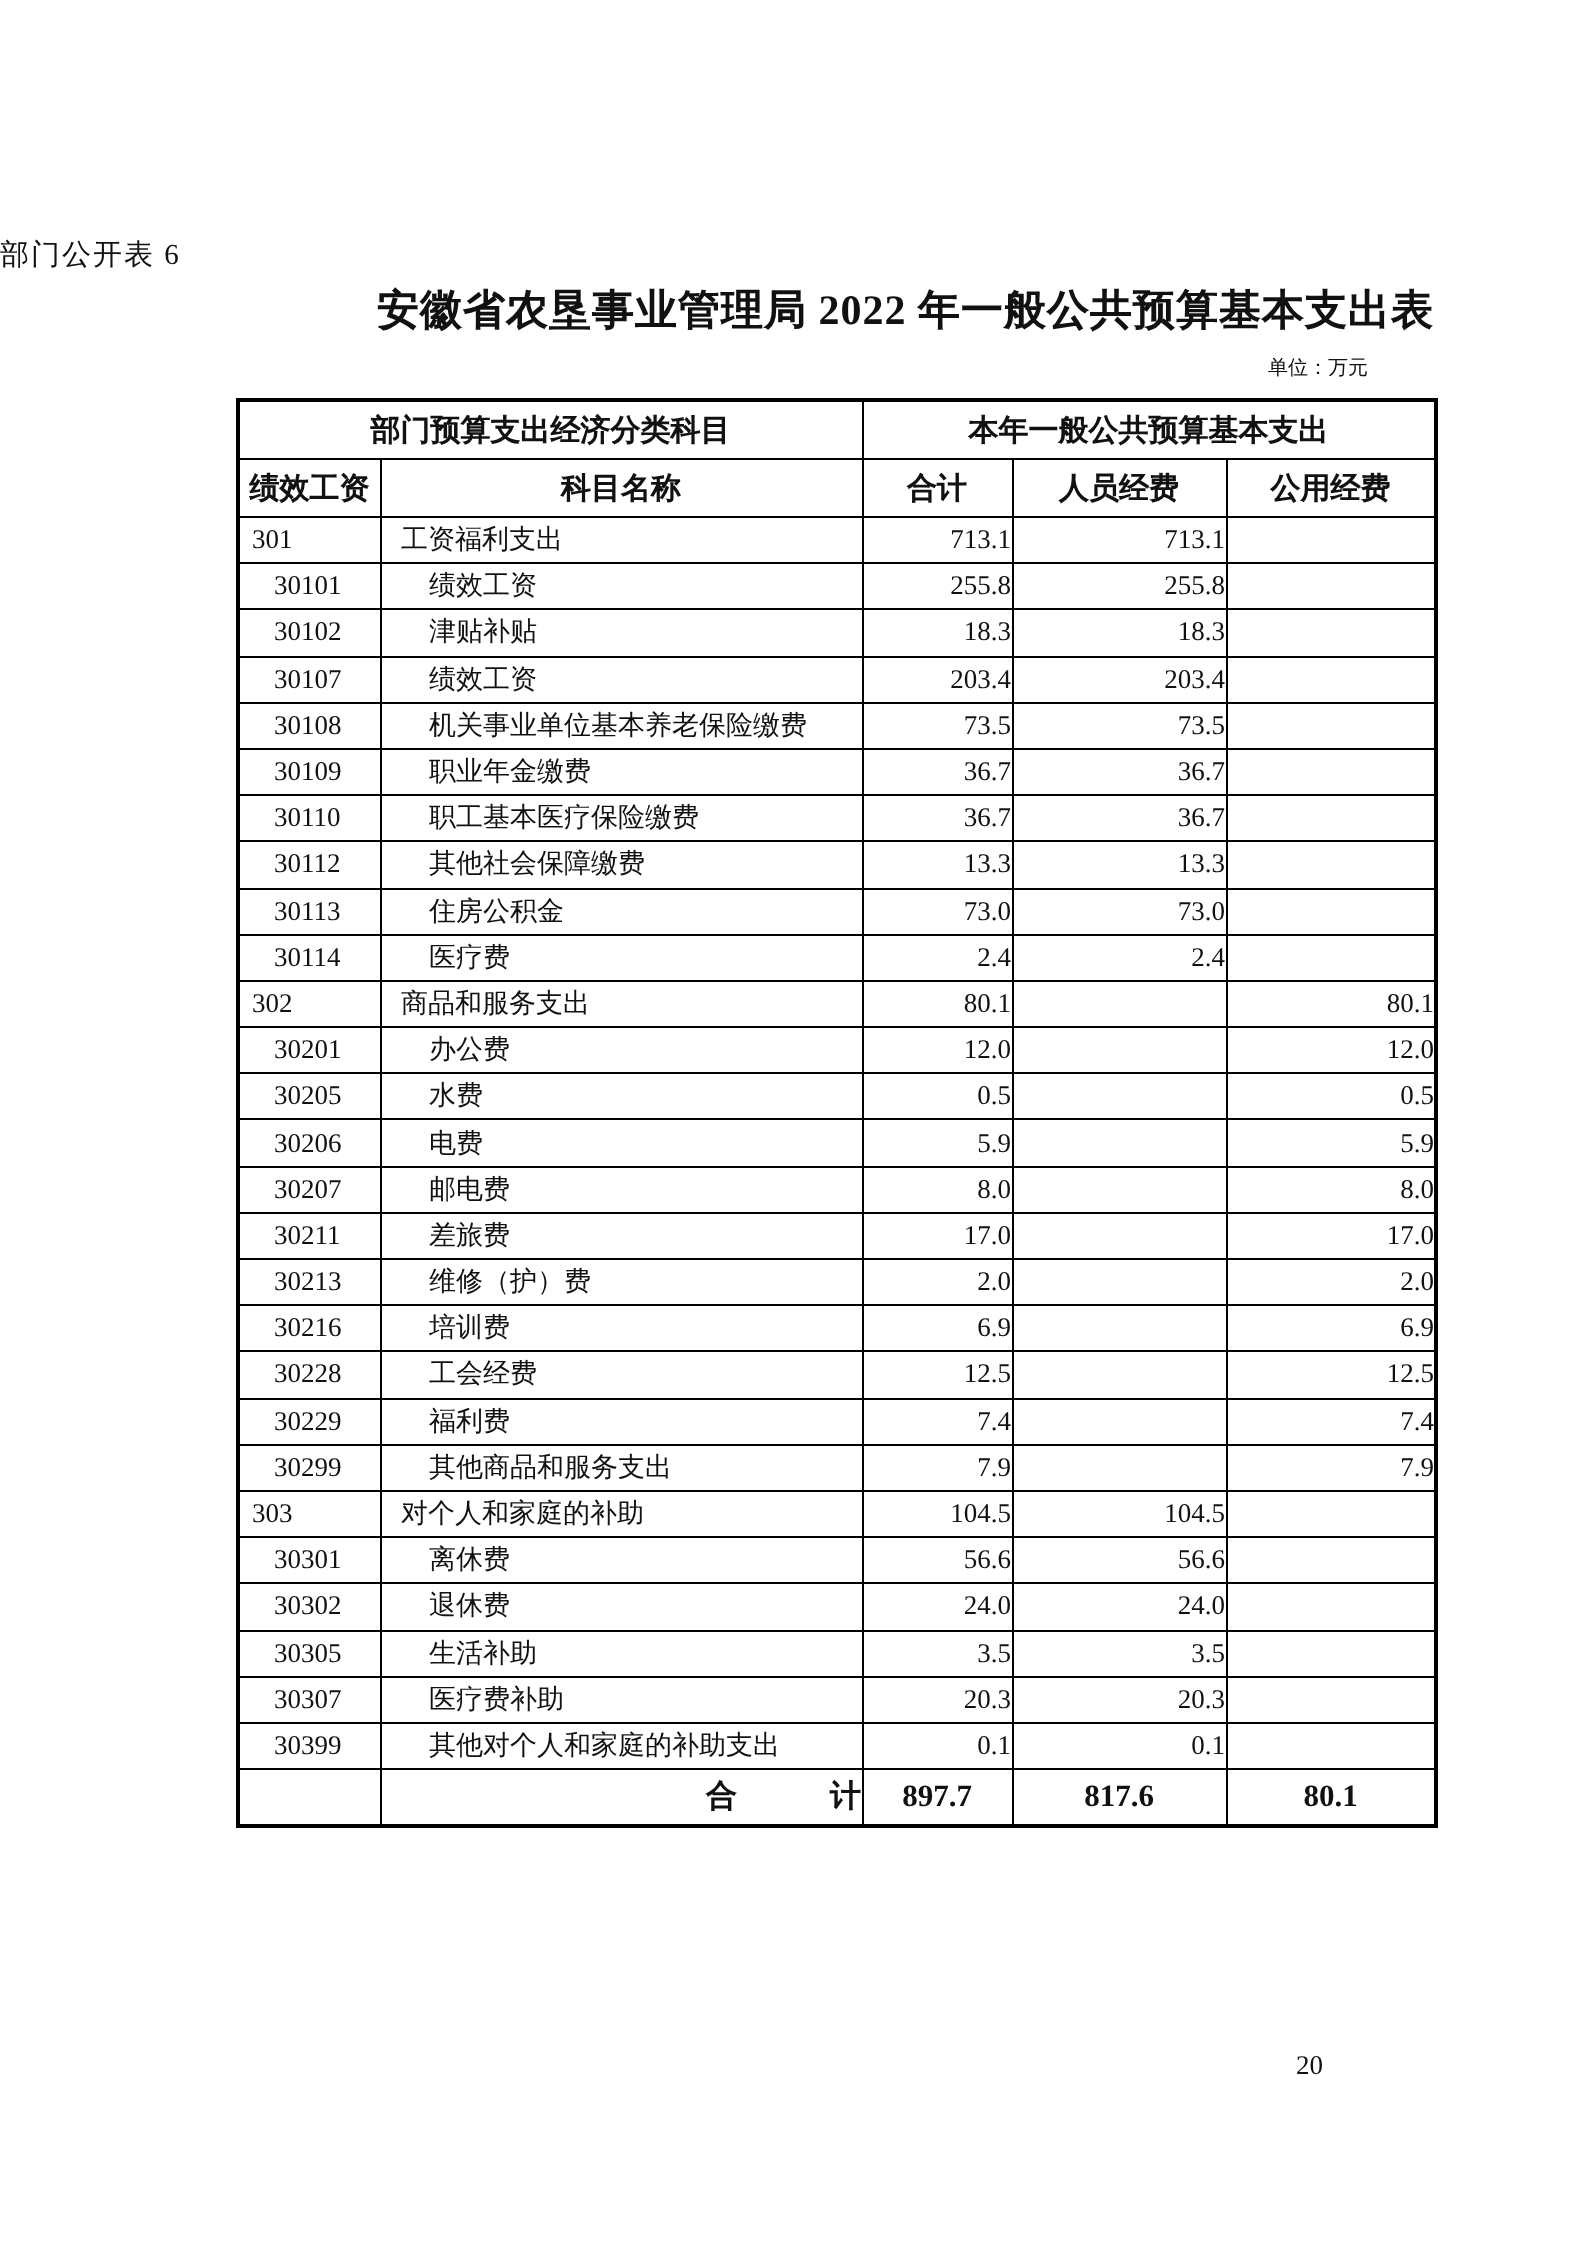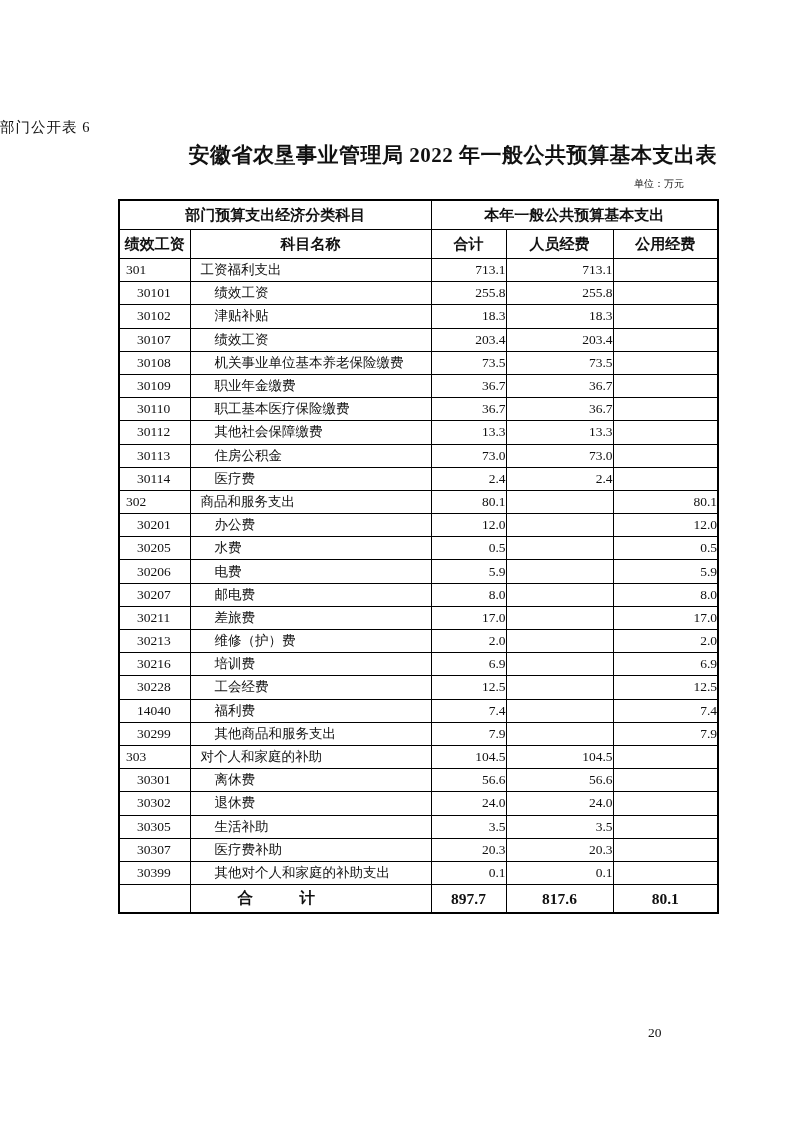--- a/index.html
+++ b/index.html
@@ -75,21 +75,21 @@
   }
   td.cell-code.lvl1 { padding-left: 6px; }
   td.cell-code.lvl2 { padding-left: 17px; margin-top: 16px; }
   td.cell-name.lvl1 { padding-left: 10px; }
   td.cell-name.lvl2 { padding-left: 24px; }
   table.budget tfoot td {
     font-weight: bold;
     font-size: 15.5px;
     height: 27px;
   }
-  tfoot td.total-label { text-align: left; padding-left: 47px; }
+  tfoot td.total-label { text-align: right; }
   tfoot td.total-num { text-align: center; }
   .page-number {
     position: absolute;
     top: 1025px;
     left: 648px;
     width: 40px;
     text-align: left;
     font-size: 13.5px;
   }
 </style>
@@ -251,21 +251,21 @@
         <td class="cell-num">6.9</td>
       </tr>
       <tr>
         <td class="cell-code lvl2">30228</td>
         <td class="cell-name lvl2">工会经费</td>
         <td class="cell-num">12.5</td>
         <td class="cell-num"></td>
         <td class="cell-num">12.5</td>
       </tr>
       <tr>
-        <td class="cell-code lvl2">14040</td>
+        <td class="cell-code lvl2">30229</td>
         <td class="cell-name lvl2">福利费</td>
         <td class="cell-num">7.4</td>
         <td class="cell-num"></td>
         <td class="cell-num">7.4</td>
       </tr>
       <tr>
         <td class="cell-code lvl2">30299</td>
         <td class="cell-name lvl2">其他商品和服务支出</td>
         <td class="cell-num">7.9</td>
         <td class="cell-num"></td>

